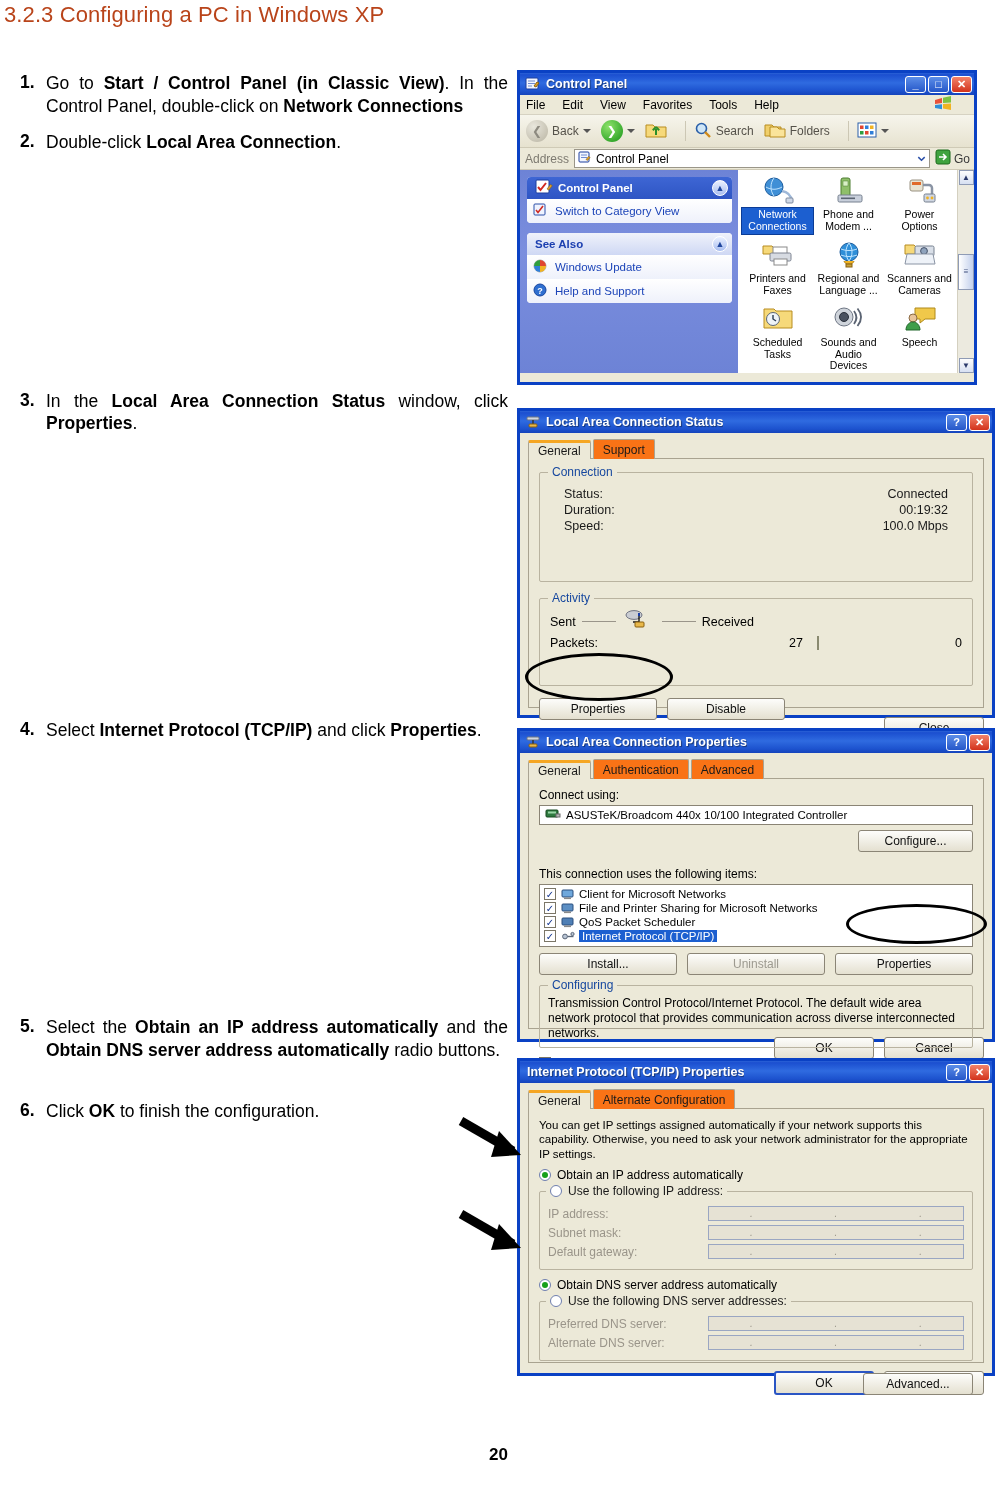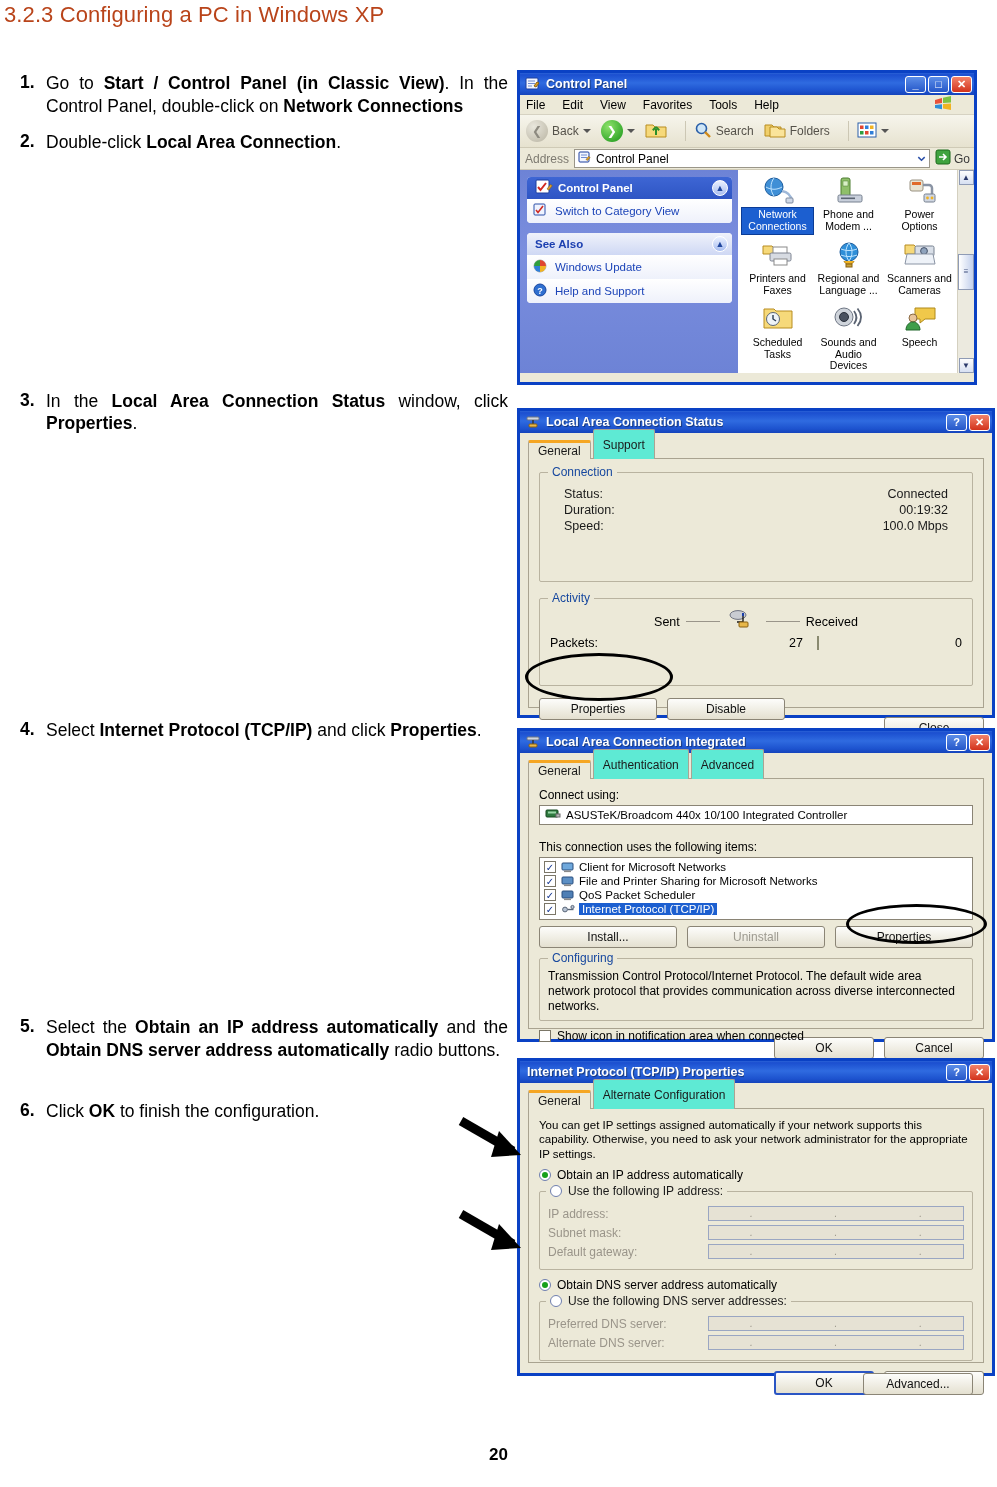--- a/index.html
+++ b/index.html
@@ -138,21 +138,21 @@
     width:14px;height:34px;margin-top:auto;margin-bottom:auto;
     background:linear-gradient(90deg,#ffffff,#c3d0ec);border:1px solid #8f9bb5;
     display:flex;align-items:center;justify-content:center;font-size:8px;color:#41507d;
   }
   .strack{flex:1;width:100%;background:#eceadf;display:flex;}
 
   
   .dlg-body{background:#ece9d8;padding:7px 8px 8px 8px;box-sizing:border-box;height:calc(100% - 22px);}
   .tabs{display:flex;align-items:flex-end;height:19px;position:relative;z-index:2;}
   .tab{
-    height:30px;padding:0 9px;font-size:12px;background:#5eead4;
+    height:20px;padding:0 9px;font-size:12px;background:#f97316;
     border:1px solid #aaa493;border-bottom:none;border-radius:2px 2px 0 0;
     display:flex;align-items:center;margin-right:2px;color:#1a1a1a;box-sizing:border-box;
   }
   .tab.active{
     background:#ece9d8;height:19px;border-top:3px solid #f5a623;
     font-weight:400;position:relative;top:0;
   }
   .tabpane{
     border:1px solid #a9a390;background:#ece9d8;margin-top:-1px;
     padding:9px 10px;box-sizing:border-box;position:relative;
@@ -581,21 +581,21 @@
             <span class="v">00:19:32</span>
           </div>
           <div class="row" style="padding:0 14px;gap:16px;">
             <span class="k">Speed:</span>
             <span class="v">100.0 Mbps</span>
           </div>
         </div>
 
         <div class="group" style="margin-top:16px;height:66px;">
           <div class="glegend">Activity</div>
-          <div style="display:flex;align-items:center;justify-content:center;font-size:12.5px;margin-top:-2px;">
+          <div style="display:flex;align-items:center;font-size:12.5px;margin-top:-2px;">
             <span>Sent</span>
             <span style="display:inline-block;width:34px;height:1px;background:#9a958a;margin:0 6px;"></span>
             <span>
               <svg viewBox="0 0 34 22" width="34" height="22">
                   <ellipse cx="12" cy="6" rx="8" ry="4.4" fill="#c9ccd2" stroke="#6e7280"></ellipse>
                   <path d="M17 7v6h-6" stroke="#1a1a1a" stroke-width="1.4" fill="none"></path>
                   <path d="M17 4v3" stroke="#1a3fa8" stroke-width="2" fill="none"></path>
                   <rect x="13" y="13" width="9" height="5" rx="1" fill="#e8b84a" stroke="#8a6110"></rect>
                 </svg>
             </span>
@@ -626,21 +626,21 @@
 
   <div class="win win-xp" style="left:517px;top:728px;width:478px;height:314px;">
     <div class="tbar">
       <span class="winicon">
         <svg viewBox="0 0 16 14" width="16" height="14">
             <rect x="2" y="2" width="12" height="3" rx="1" fill="#cfd6e0" stroke="#6e7684"></rect>
             <path d="M8 5v4" stroke="#333" stroke-width="1.4"></path>
             <rect x="4" y="9" width="8" height="3" rx="1" fill="#e8b84a" stroke="#8a6110"></rect>
           </svg>
       </span>
-      <span class="ttl">Local Area Connection Integrated</span>
+      <span class="ttl">Local Area Connection Properties</span>
       <span class="spacer"></span>
       <span class="tbtn help">?</span>
       <span class="tbtn close">✕</span>
     </div>
 
     <div class="dlg-body">
       <div class="tabs">
         <div class="tab active">General</div>
         <div class="tab">Authentication</div>
         <div class="tab">Advanced</div>
@@ -651,20 +651,23 @@
         <div class="listbox" style="margin-top:3px;display:flex;align-items:center;height:20px;">
           <span style="margin:0 5px 0 3px;">
             <svg viewBox="0 0 16 12" width="16" height="12">
                 <rect x="1" y="2" width="12" height="7" rx="1" fill="#2f7a3f" stroke="#17491f"></rect>
                 <rect x="3" y="3.5" width="8" height="2" fill="#9ad6a6"></rect>
                 <rect x="11" y="6" width="4" height="3" fill="#b8b8b8" stroke="#6a6a6a"></rect>
               </svg>
           </span>
           <span style="font-size:11.5px;">ASUSTeK/Broadcom 440x 10/100 Integrated Controller</span>
         </div>
+        <div style="display:flex;justify-content:flex-end;margin-top:5px;">
+          <span class="btn" style="width:115px;">Configure...</span>
+        </div>
         <div style="font-size:12px;margin-top:15px;">This connection uses the following items:</div>
 
         <div class="listbox" style="margin-top:3px;height:63px;">
           <div class="litem">
             <span class="cb">✓</span>
             <span class="ic">
               <svg viewBox="0 0 14 11" width="14" height="11">
                   <rect x="1" y="1" width="11" height="7" rx="1" fill="#6fa8dc" stroke="#2a4f7e"></rect>
                   <rect x="3" y="8.5" width="7" height="1.6" fill="#8a8a8a"></rect>
                 </svg>

